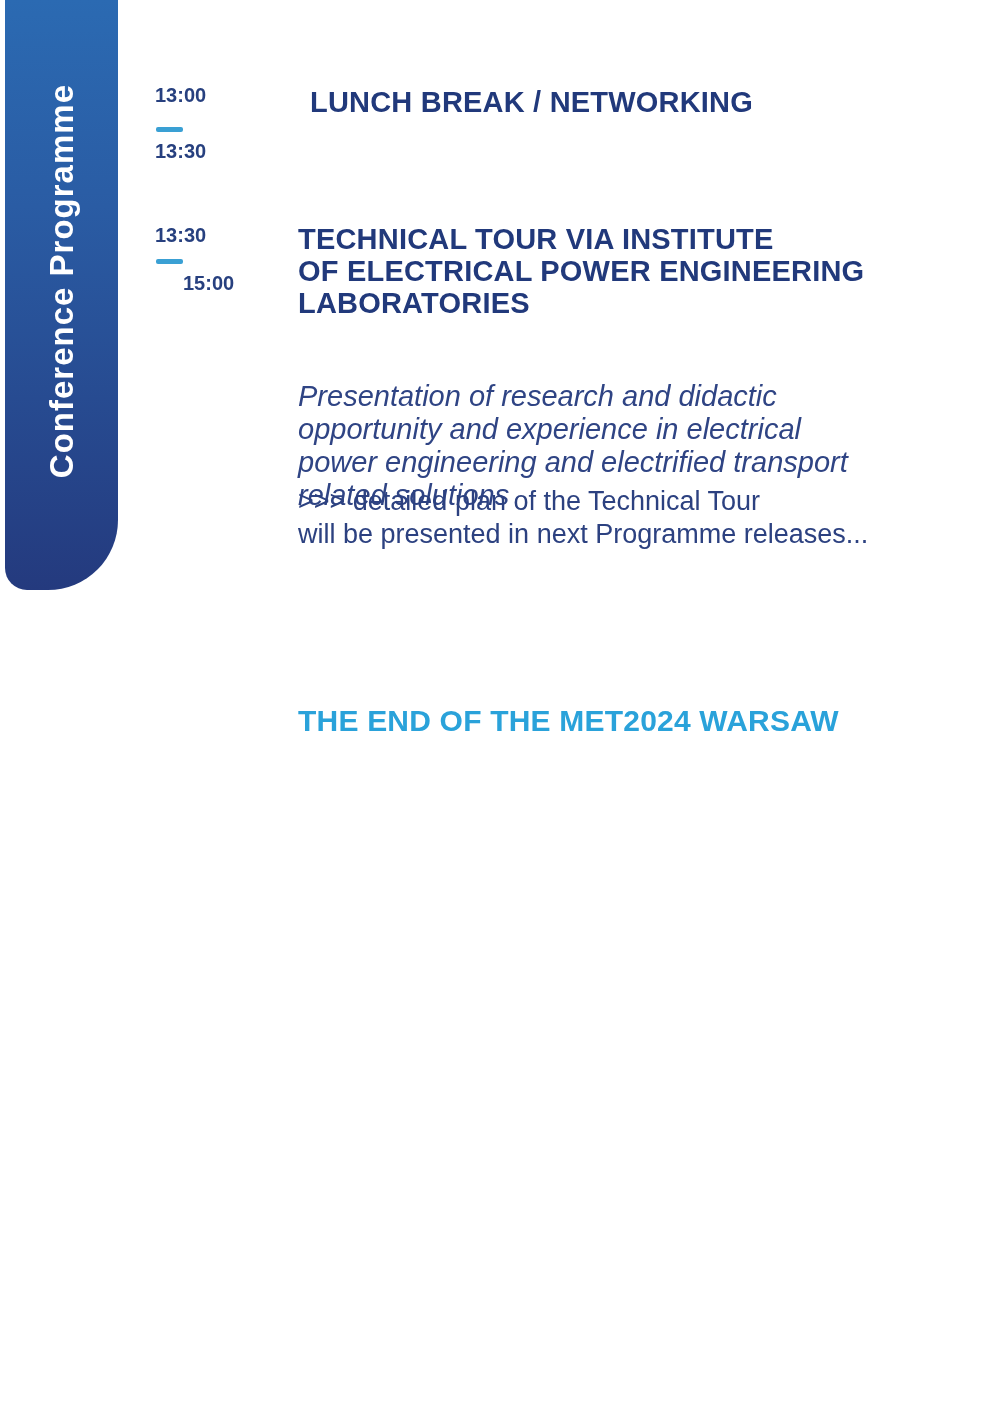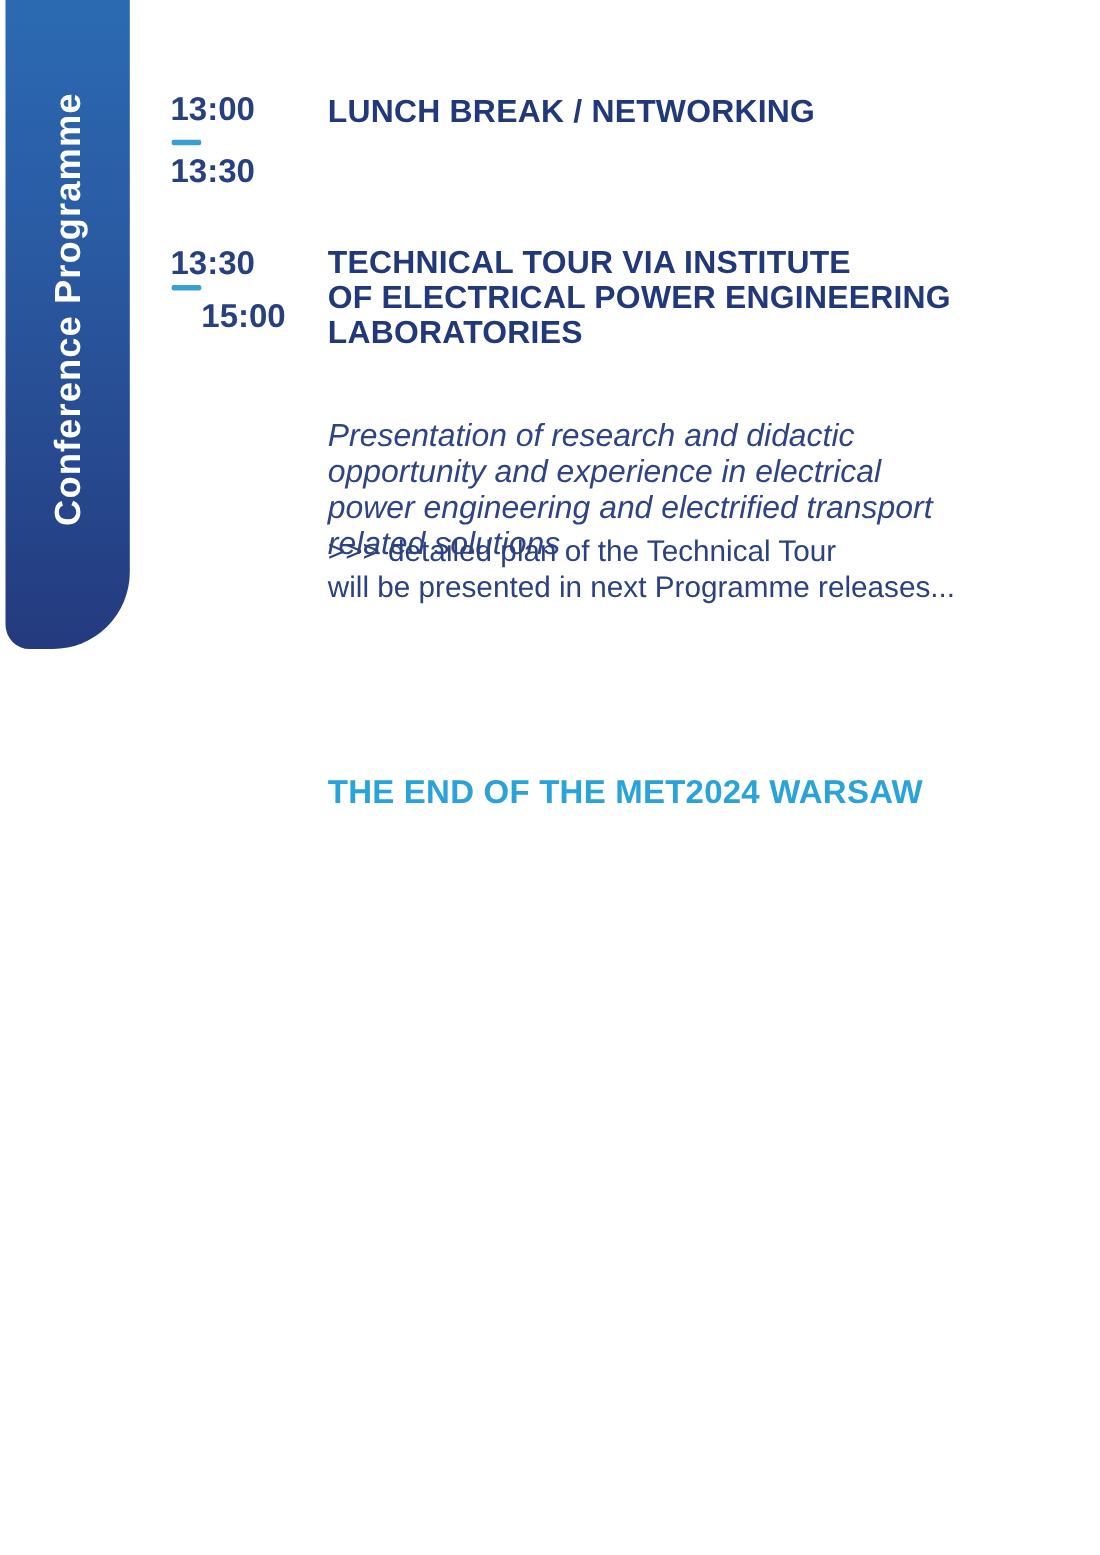--- a/index.html
+++ b/index.html
@@ -40,21 +40,21 @@
     font-weight: bold;
     letter-spacing: 1px;
     white-space: nowrap;
     margin-bottom: 28px;
   }
 
   
   .abs { position: absolute; }
   .time {
     left: 155px;
-    font-size: 30px;
+    font-size: 20px;
     font-weight: 600;
     color: #27407f;
     line-height: 1;
   }
   .time-dash {
     left: 156px;
     width: 27px;
     height: 5px;
     background: #3aa0d4;
     border-radius: 2px;
@@ -98,21 +98,21 @@
 
 <div class="page">
 
   <div class="sidebar-tab">
     <div class="sidebar-label">Conference Programme</div>
   </div>
 
   <div class="abs time" style="top: 85px;">13:00</div>
   <div class="abs time-dash" style="top: 127px;"></div>
   <div class="abs time" style="top: 141px;">13:30</div>
-  <div class="abs session-title" style="top: 86px;">LUNCH BREAK / NETWORKING</div>
+  <div class="abs session-title" style="top: 86px; margin-left: 12px;">LUNCH BREAK / NETWORKING</div>
 
   <div class="abs time" style="top: 225px;">13:30</div>
   <div class="abs time-dash" style="top: 259px;"></div>
   <div class="abs time" style="top: 273px; margin-left: 28px;">15:00</div>
   <div class="abs session-title" style="top: 223px;">TECHNICAL TOUR VIA INSTITUTE
 OF ELECTRICAL POWER ENGINEERING
 LABORATORIES</div>
   <div class="abs session-desc" style="top: 345px; margin-top: 35px;">Presentation of research and didactic
 opportunity and experience in electrical
 power engineering and electrified transport

